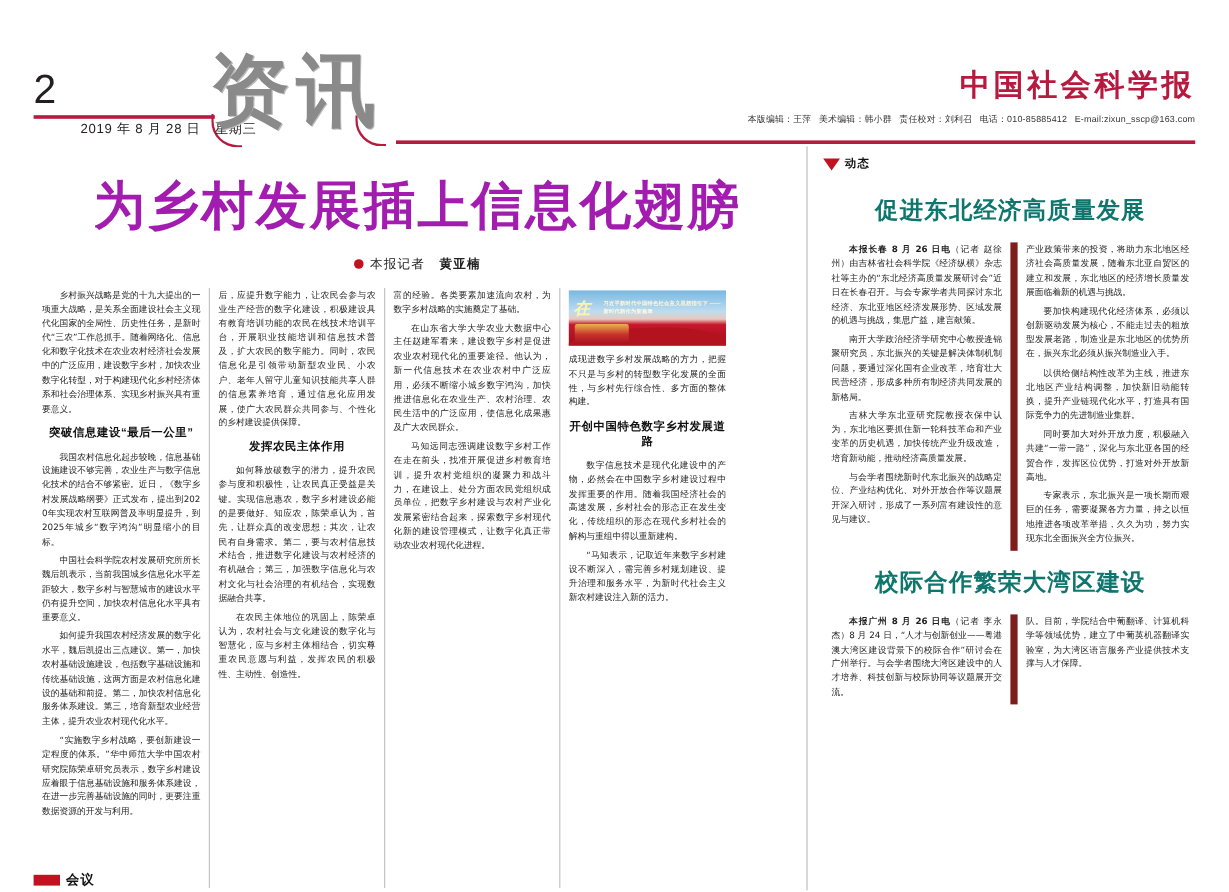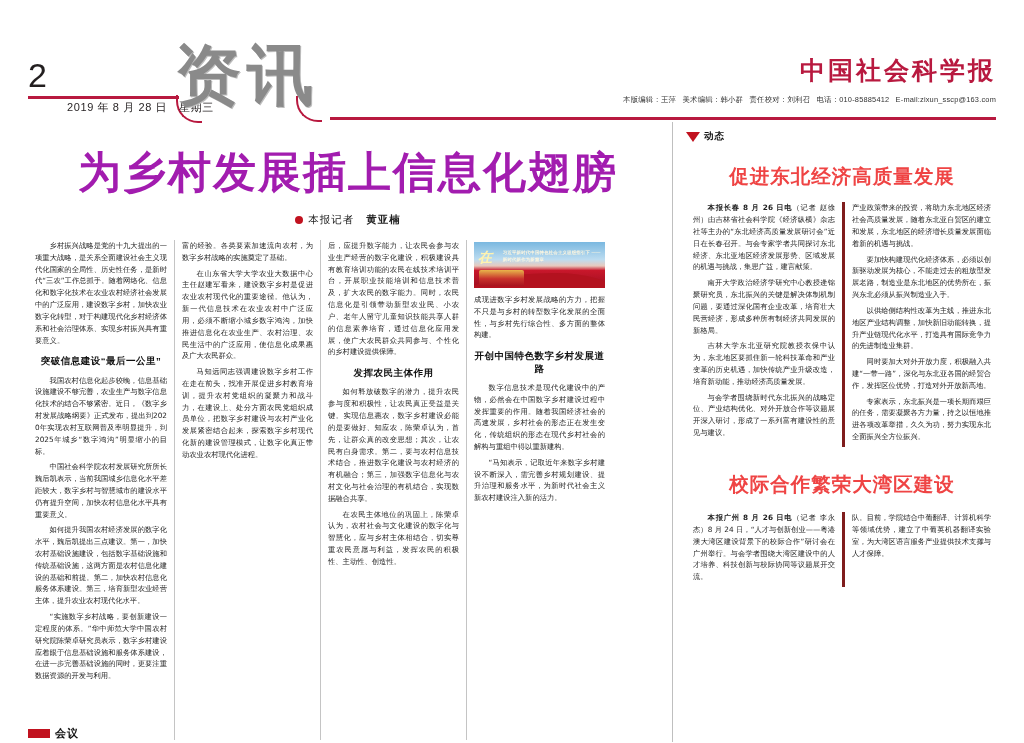--- a/index.html
+++ b/index.html
@@ -270,36 +270,36 @@
   .flag-label {
     font-size: 9.5px;
     font-weight: 700;
     color: #111;
     letter-spacing: 1px;
   }
   .rail-headline {
     font-size: 19.5px;
     font-weight: 700;
     text-align: center;
-    color: #ef4444;
+    color: #0f766e;
     letter-spacing: 1px;
     margin: 22px 0 14px 0;
     line-height: 1.2;
     white-space: nowrap;
   }
   .rail-cols {
     display: flex;
     gap: 0;
   }
   .rcol {
     width: 156px;
     padding: 0 7px;
     box-sizing: border-box;
   }
-  .rcol + .rcol { border-left: 3px solid #7f1d1d; }
+  .rcol + .rcol { border-left: 6px solid #7f1d1d; }
   .dateline { font-weight: 700; }
 
   
   .bottom-flag {
     position: absolute;
     left: 28px; top: 604px;
     display: flex;
     align-items: center;
     gap: 5px;
   }
@@ -355,30 +355,30 @@
       <div class="fcol">
         <p class="ptext">乡村振兴战略是党的十九大提出的一项重大战略，是关系全面建设社会主义现代化国家的全局性、历史性任务，是新时代“三农”工作总抓手。随着网络化、信息化和数字化技术在农业农村经济社会发展中的广泛应用，建设数字乡村，加快农业数字化转型，对于构建现代化乡村经济体系和社会治理体系、实现乡村振兴具有重要意义。</p>
         <div class="subhead">突破信息建设“最后一公里”</div>
         <p class="ptext">我国农村信息化起步较晚，信息基础设施建设不够完善，农业生产与数字信息化技术的结合不够紧密。近日，《数字乡村发展战略纲要》正式发布，提出到2020年实现农村互联网普及率明显提升，到2025年城乡“数字鸿沟”明显缩小的目标。</p>
         <p class="ptext">中国社会科学院农村发展研究所所长魏后凯表示，当前我国城乡信息化水平差距较大，数字乡村与智慧城市的建设水平仍有提升空间，加快农村信息化水平具有重要意义。</p>
         <p class="ptext">如何提升我国农村经济发展的数字化水平，魏后凯提出三点建议。第一，加快农村基础设施建设，包括数字基础设施和传统基础设施，这两方面是农村信息化建设的基础和前提。第二，加快农村信息化服务体系建设。第三，培育新型农业经营主体，提升农业农村现代化水平。</p>
         <p class="ptext">“实施数字乡村战略，要创新建设一定程度的体系。”华中师范大学中国农村研究院陈荣卓研究员表示，数字乡村建设应着眼于信息基础设施和服务体系建设，在进一步完善基础设施的同时，更要注重数据资源的开发与利用。</p>
       </div>
 
       <div class="fcol">
-        <p class="ptext noind">富的经验。各类要素加速流向农村，为数字乡村战略的实施奠定了基础。</p>
-        <p class="ptext">在山东省大学大学农业大数据中心主任赵建军看来，建设数字乡村是促进农业农村现代化的重要途径。他认为，新一代信息技术在农业农村中广泛应用，必须不断缩小城乡数字鸿沟，加快推进信息化在农业生产、农村治理、农民生活中的广泛应用，使信息化成果惠及广大农民群众。</p>
-        <p class="ptext">马知远同志强调建设数字乡村工作在走在前头，找准开展促进乡村教育培训，提升农村党组织的凝聚力和战斗力，在建设上、处分方面农民党组织成员单位，把数字乡村建设与农村产业化发展紧密结合起来，探索数字乡村现代化新的建设管理模式，让数字化真正带动农业农村现代化进程。</p>
-      </div>
-
-      <div class="fcol">
         <p class="ptext noind">后，应提升数字能力，让农民会参与农业生产经营的数字化建设，积极建设具有教育培训功能的农民在线技术培训平台，开展职业技能培训和信息技术普及，扩大农民的数字能力。同时，农民信息化是引领带动新型农业民、小农户、老年人留守儿童知识技能共享人群的信息素养培育，通过信息化应用发展，使广大农民群众共同参与、个性化的乡村建设提供保障。</p>
         <div class="subhead">发挥农民主体作用</div>
         <p class="ptext">如何释放破数字的潜力，提升农民参与度和积极性，让农民真正受益是关键。实现信息惠农，数字乡村建设必能的是要做好、知应农，陈荣卓认为，首先，让群众真的改变思想；其次，让农民有自身需求。第二，要与农村信息技术结合，推进数字化建设与农村经济的有机融合；第三，加强数字信息化与农村文化与社会治理的有机结合，实现数据融合共享。</p>
         <p class="ptext">在农民主体地位的巩固上，陈荣卓认为，农村社会与文化建设的数字化与智慧化，应与乡村主体相结合，切实尊重农民意愿与利益，发挥农民的积极性、主动性、创造性。</p>
+      </div>
+
+      <div class="fcol">
+        <p class="ptext noind">富的经验。各类要素加速流向农村，为数字乡村战略的实施奠定了基础。</p>
+        <p class="ptext">在山东省大学大学农业大数据中心主任赵建军看来，建设数字乡村是促进农业农村现代化的重要途径。他认为，新一代信息技术在农业农村中广泛应用，必须不断缩小城乡数字鸿沟，加快推进信息化在农业生产、农村治理、农民生活中的广泛应用，使信息化成果惠及广大农民群众。</p>
+        <p class="ptext">马知远同志强调建设数字乡村工作在走在前头，找准开展促进乡村教育培训，提升农村党组织的凝聚力和战斗力，在建设上、处分方面农民党组织成员单位，把数字乡村建设与农村产业化发展紧密结合起来，探索数字乡村现代化新的建设管理模式，让数字化真正带动农业农村现代化进程。</p>
       </div>
 
       <div class="fcol">
         <div class="banner-img">
           <div class="bwave"></div>
           <div class="bgate"></div>
           <div class="bzai">在</div>
           <div class="btext">习近平新时代中国特色社会主义思想指引下 —— 新时代新作为新篇章</div>
         </div>
         <p class="ptext noind">成现进数字乡村发展战略的方力，把握不只是与乡村的转型数字化发展的全面性，与乡村先行综合性、多方面的整体构建。</p>
@@ -411,21 +411,21 @@
         </div>
         <div class="rcol">
           <p class="ptext noind">产业政策带来的投资，将助力东北地区经济社会高质量发展，随着东北亚自贸区的建立和发展，东北地区的经济增长质量发展面临着新的机遇与挑战。</p>
           <p class="ptext">要加快构建现代化经济体系，必须以创新驱动发展为核心，不能走过去的粗放型发展老路，制造业是东北地区的优势所在，振兴东北必须从振兴制造业入手。</p>
           <p class="ptext">以供给侧结构性改革为主线，推进东北地区产业结构调整，加快新旧动能转换，提升产业链现代化水平，打造具有国际竞争力的先进制造业集群。</p>
           <p class="ptext">同时要加大对外开放力度，积极融入共建“一带一路”，深化与东北亚各国的经贸合作，发挥区位优势，打造对外开放新高地。</p>
           <p class="ptext">专家表示，东北振兴是一项长期而艰巨的任务，需要凝聚各方力量，持之以恒地推进各项改革举措，久久为功，努力实现东北全面振兴全方位振兴。</p>
         </div>
       </div>
 
-      <div class="rail-headline" style="margin-top:28px;font-family:Liberation Mono, monospace;">校际合作繁荣大湾区建设</div>
+      <div class="rail-headline" style="margin-top:16px;">校际合作繁荣大湾区建设</div>
 
       <div class="rail-cols">
         <div class="rcol">
           <p class="ptext"><span class="dateline">本报广州 8 月 26 日电</span><span>（记者 李永杰）</span><span>8 月 24 日，“人才与创新创业——粤港澳大湾区建设背景下的校际合作”研讨会在广州举行。与会学者围绕大湾区建设中的人才培养、科技创新与校际协同等议题展开交流。</span></p>
         </div>
         <div class="rcol">
           <p class="ptext noind">队。目前，学院结合中葡翻译、计算机科学等领域优势，建立了中葡英机器翻译实验室，为大湾区语言服务产业提供技术支撑与人才保障。</p>
         </div>
       </div>
 

